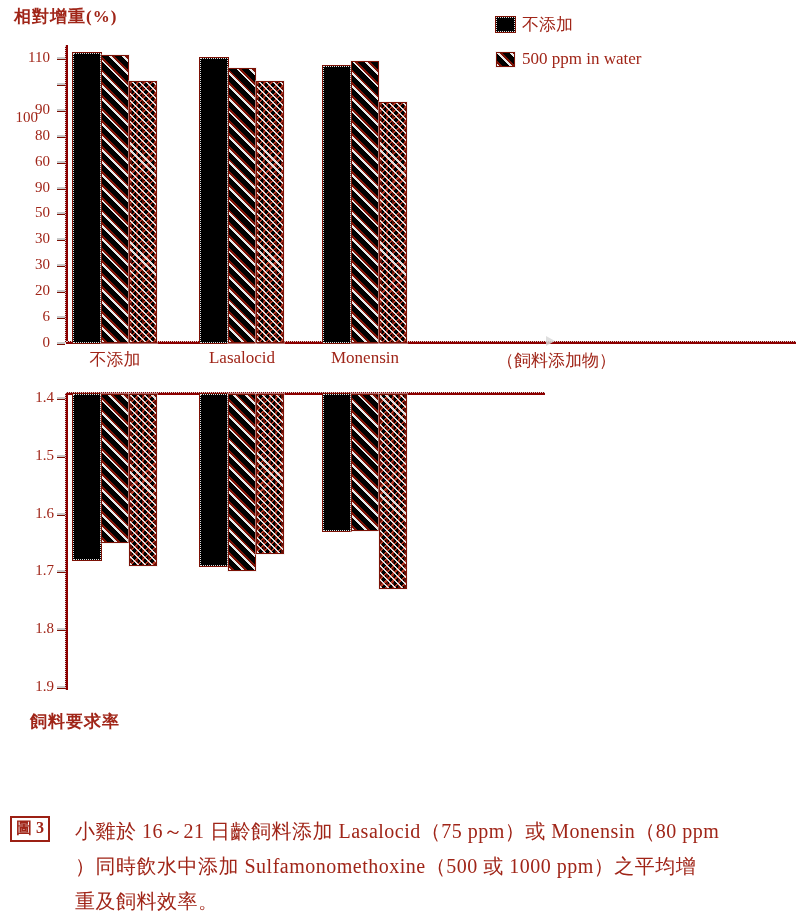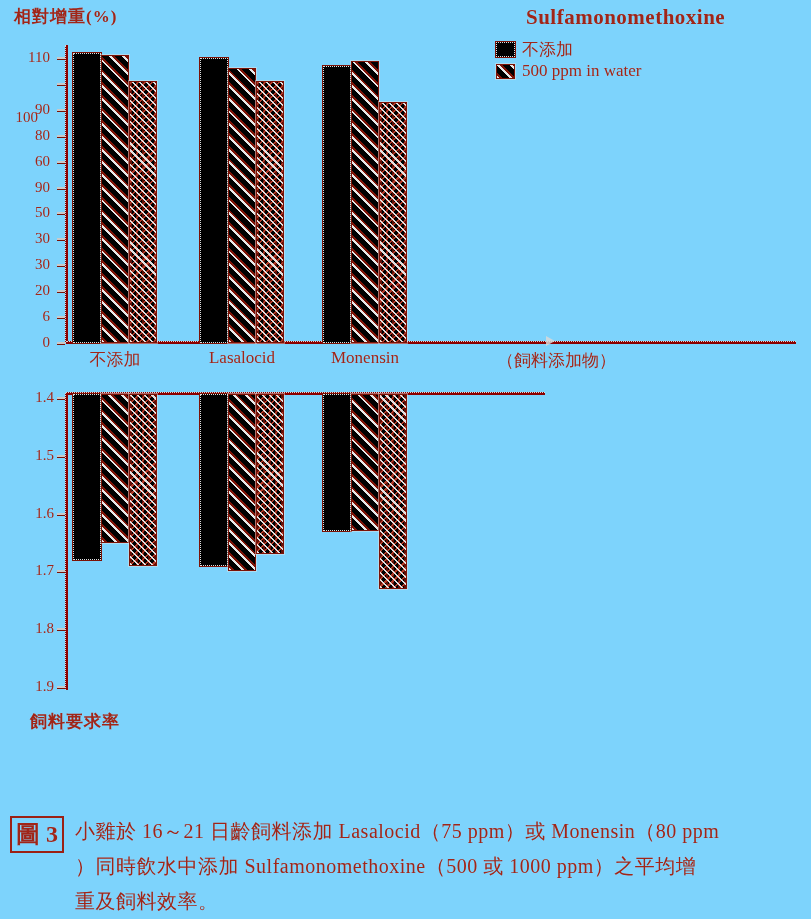--- a/index.html
+++ b/index.html
@@ -1,17 +1,17 @@
 <!DOCTYPE html>
 <html><head>
 <meta charset="utf-8">
 <style>
   html,body{margin:0;padding:0;background:#000;}
   #stage{
-    position:relative;width:811px;height:919px;background:#7dd3fc;overflow:hidden;
+    position:relative;width:811px;height:919px;background:#ffffff;overflow:hidden;
     font-family:"Liberation Serif","DejaVu Serif",serif;color:#a02518;
   }
   .abs{position:absolute;}
   .txt{color:#a02518;text-shadow:0 0 1px rgba(255,255,255,.28);white-space:nowrap;}
   .axis-h{background:#8b0000;height:2px;border-top:1px dotted #d8d8d8;}
   .axis-v{background:#8b0000;width:2px;border-left:1px dotted #d8d8d8;}
   .tick-dash{width:8px;height:2px;background:#c9c9c9;box-shadow:0 1px 0 #7c1206;}
   .tick-label{font-size:15px;text-align:right;}
   .bar{position:absolute;box-sizing:border-box;}
   .p-open{background:#000;border:1px dotted #dedede;box-shadow:0 0 0 1px #7c1206;}
@@ -23,39 +23,38 @@
     background-image:
       repeating-linear-gradient(45deg,rgba(235,235,235,.95) 0 1.5px,transparent 1.5px 5px),
       repeating-linear-gradient(135deg,#b03a28 0 1.5px,transparent 1.5px 5px),
       repeating-linear-gradient(90deg,rgba(124,18,6,.8) 0 2px,transparent 2px 6px);}
   .y-title{font-size:17px;font-weight:bold;letter-spacing:1px;}
   .x-label{font-size:17px;text-align:center;}
   .legend-title{font-size:21px;font-weight:bold;letter-spacing:.5px;}
   .legend-item{display:flex;align-items:center;gap:7px;font-size:17px;}
   .sw{display:inline-block;width:17px;height:13px;flex:0 0 auto;}
   .caption-line{font-size:20px;letter-spacing:.5px;}
-  .fig-tag{font-size:24px;font-weight:bold;border:2px solid #9c2014;padding:0 4px 1px 4px;
+  .fig-tag{font-size:16px;font-weight:bold;border:2px solid #9c2014;padding:0 4px 1px 4px;
     text-shadow:0 0 1px rgba(255,255,255,.28);}
   .axis-arrow{width:0;height:0;border-top:5px solid transparent;border-bottom:5px solid transparent;
     border-left:9px solid #d8d8d8;opacity:.85;}
 </style>
 </head>
 <body>
 
 <div id="stage">
 
   <div class="abs txt y-title" style="left:14px;top:5px;">相對增重(%)</div>
 
   <div class="abs" style="left:496px;top:5px;width:310px;">
-    <div class="txt legend-title" style="margin-left:30px;">Sulfamonomethoxine</div>
     <div class="legend-item" style="margin-top:8px;">
       <span class="sw p-open"></span>
       <span class="txt">不添加</span>
     </div>
-    <div class="legend-item" style="">
+    <div class="legend-item" style="margin-top:13px;">
       <span class="sw p-hatch"></span>
       <span class="txt">500 ppm in water</span>
     </div>
   </div>
 
   <div class="abs" style="left:0;top:0;width:811px;height:919px;" id="chartLayer">
       <div class="abs axis-v" style="left: 65px; top: 45px; height: 298px;"></div>
       <div class="abs axis-h" style="left: 66px; top: 341px; width: 730px;"></div>
       <div class="abs axis-arrow" style="left: 546px; top: 336px;"></div>
       <div class="abs tick-dash" style="left: 57px; top: 57px;"></div>

